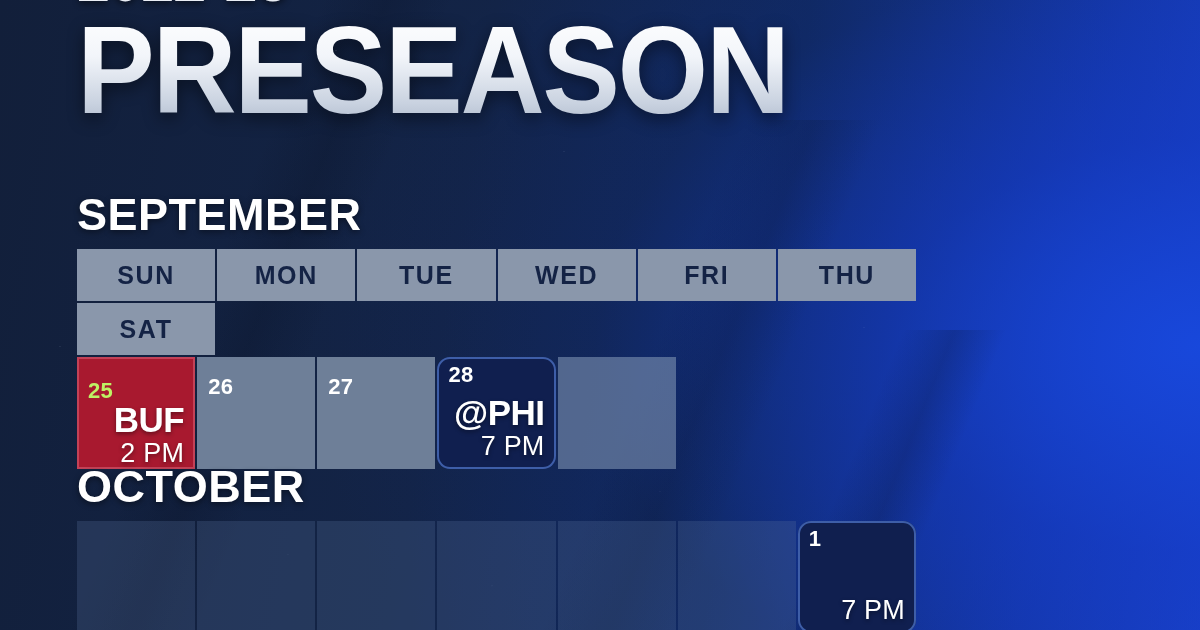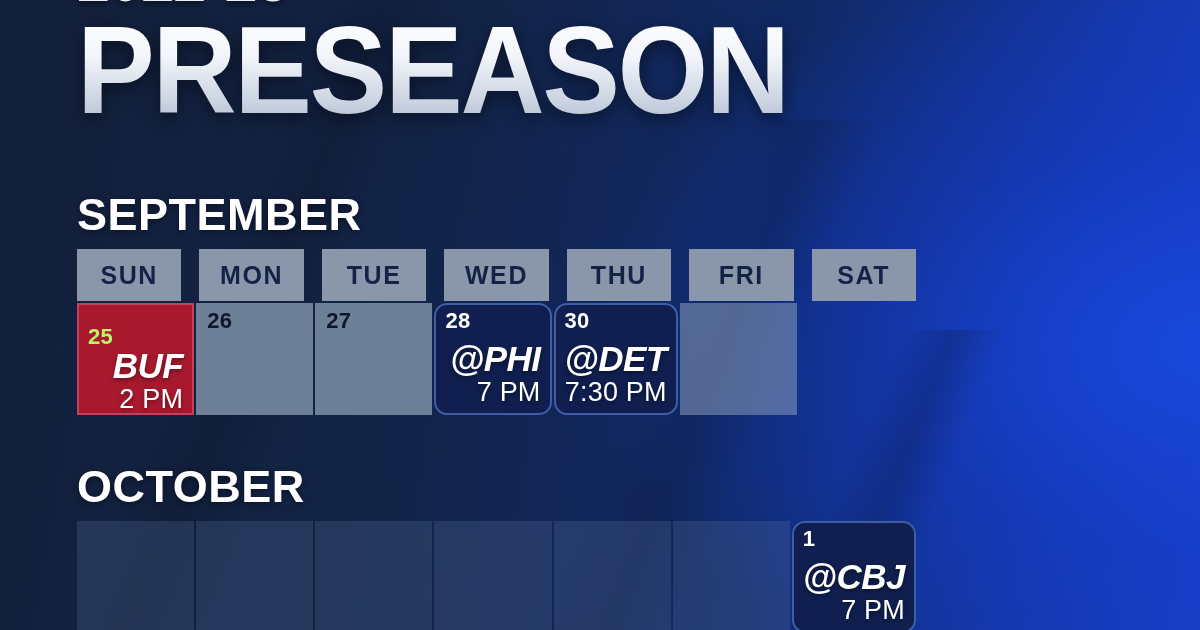--- a/index.html
+++ b/index.html
@@ -63,21 +63,21 @@
 
   
   .month-block { position:absolute; left:77px; width:839px; }
   .month-name {
     font-size:45px; font-weight:700; color:#ffffff;
     letter-spacing:0.5px; line-height:1;
     text-shadow:0 2px 6px rgba(0,0,0,0.45);
     margin-bottom:12px;
   }
 
-  .dow-row { display:grid; grid-template-columns:repeat(7,1fr); gap:18px; }
+  .dow-row { display:grid; grid-template-columns:repeat(6,1fr); gap:2px; }
   .dow-cell {
     height:52px; display:flex; align-items:center; justify-content:center;
     background:#8a97ab; color:#142345;
     font-size:25px; font-weight:700; letter-spacing:1.6px;
   }
 
   .week-row { display:grid; grid-template-columns:repeat(7,1fr); gap:2px; margin-top:2px; }
   .day-cell {
     position:relative; height:112px; padding:7px 11px 9px;
     display:flex; flex-direction:column;
@@ -85,30 +85,30 @@
   .day-num {
     font-size:22px; font-weight:700; line-height:1;
     letter-spacing:0.3px; text-align:left;
   }
   .game-lines {
     margin-top:auto; text-align:right; line-height:1.0;
     text-shadow:0 2px 4px rgba(0,0,0,0.42);
   }
   .opponent {
     font-size:35px; font-weight:700; color:#ffffff;
-    letter-spacing:-0.5px; display:block; white-space:nowrap;font-style:italic;
+    letter-spacing:-0.5px; display:block; white-space:nowrap;
   }
   .gtime {
     font-size:27px; font-weight:400; color:#ffffff;
     letter-spacing:0.2px; display:block; margin-top:3px; white-space:nowrap;
   }
 
   
   .day-cell.empty-sep { background:#6e7f98; }
-  .day-cell.empty-sep .day-num { color:#0f172a; }
+  .day-cell.empty-sep .day-num { color:#ffffff;margin-top:12px; }
   .day-cell.blank-sep { background:#5d7falpha; }
   .day-cell.blank-sep { background:rgba(122,143,176,0.62); }
   .day-cell.home {
     background:#a8192f;
     box-shadow:inset 0 0 0 2px rgba(236,128,148,0.40);
   }
   .day-cell.home .day-num { color:#bef264;margin-top:16px; }
   .day-cell.away {
     background:#101f4f;
     box-shadow:inset 0 0 0 2px #3e5ea8;
@@ -137,22 +137,22 @@
     <div class="preseason-line">PRESEASON</div>
   </div>
 
   <div class="month-block" id="month-september">
       <div class="month-name">SEPTEMBER</div>
       <div class="dow-row">
         <div class="dow-cell">SUN</div>
         <div class="dow-cell">MON</div>
         <div class="dow-cell">TUE</div>
         <div class="dow-cell">WED</div>
+        <div class="dow-cell">FRI</div>
         <div class="dow-cell">THU</div>
-        <div class="dow-cell">FRI</div>
         <div class="dow-cell">SAT</div>
       </div>
       <div class="week-row">
         <div class="day-cell home">
           <div class="day-num">25</div>
           <div class="game-lines">
             <span class="opponent">BUF</span>
             <span class="gtime">2 PM</span>
           </div>
         </div>
@@ -162,27 +162,20 @@
         <div class="day-cell empty-sep">
           <div class="day-num">27</div>
         </div>
         <div class="day-cell away">
           <div class="day-num">28</div>
           <div class="game-lines">
             <span class="opponent">@PHI</span>
             <span class="gtime">7 PM</span>
           </div>
         </div>
-        <div class="day-cell away">
-          <div class="day-num">30</div>
-          <div class="game-lines">
-            <span class="opponent">@DET</span>
-            <span class="gtime">7:30 PM</span>
-          </div>
-        </div>
         <div class="day-cell blank-sep">
           <div class="day-num"></div>
         </div>
       </div>
     </div>
   <div class="month-block" id="month-october">
       <div class="month-name">OCTOBER</div>
       <div class="week-row">
         <div class="day-cell empty-oct">
           <div class="day-num"></div>
@@ -198,20 +191,19 @@
         </div>
         <div class="day-cell empty-oct">
           <div class="day-num"></div>
         </div>
         <div class="day-cell empty-oct">
           <div class="day-num"></div>
         </div>
         <div class="day-cell away">
           <div class="day-num">1</div>
           <div class="game-lines">
-            <span class="opponent">@CBJ</span>
             <span class="gtime">7 PM</span>
           </div>
         </div>
       </div>
     </div>
 
 </div>
 
 </body></html>

